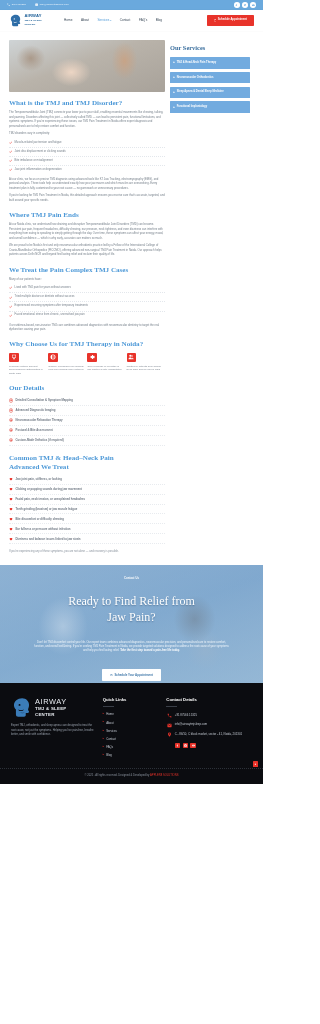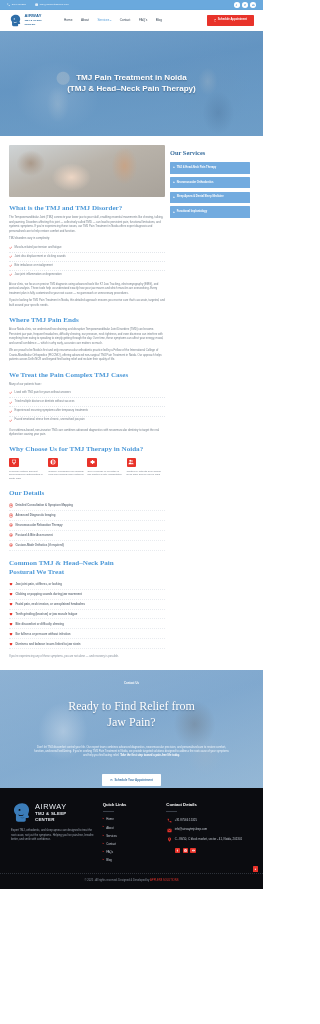--- a/index.html
+++ b/index.html
@@ -316,26 +316,20 @@
     </div>
 
     <div class="nav-cta">
       <svg viewBox="0 0 24 24">
           <path d="M7 2v2H5a2 2 0 00-2 2v14a2 2 0 002 2h14a2 2 0 002-2V6a2 2 0 00-2-2h-2V2h-2v2H9V2H7zm12 8v10H5V10h14z"></path>
         </svg>
       <span>Schedule Appointment</span>
     </div>
   </div>
 
-  <div class="hero">
-    <h1>
-      <span>TMJ Pain Treatment in Noida</span><br>
-      <span>(TMJ &amp; Head–Neck Pain Therapy)</span>
-    </h1>
-  </div>
 
   <div class="wrap">
 
     <div class="col-main">
 
       <div class="hero-img"></div>
 
       <h2 class="sec first">What is the TMJ and TMJ Disorder?</h2>
       <p class="body">The Temporomandibular Joint (TMJ) connects your lower jaw to your skull, enabling essential movements like chewing, talking, and yawning. Disorders affecting this joint — collectively called TMD — can lead to persistent pain, functional limitations, and systemic symptoms. If you're experiencing these issues, our TMJ Pain Treatment in Noida offers expert diagnosis and personalised care to help restore comfort and function.</p>
       <p class="lead">TMJ disorders vary in complexity:</p>
@@ -493,21 +487,21 @@
               <svg viewBox="0 0 24 24">
                 <circle cx="12" cy="12" r="8"></circle>
               </svg>
             </span>
             <span>Custom-Made Orthotics (if required)</span>
           </li>
       </ul>
 
       <h2 class="sec">
         <span>Common TMJ &amp; Head–Neck Pain</span><br>
-        <span>Postural We Treat</span>
+        <span>Advanced We Treat</span>
       </h2>
       <ul class="num">
         <li>
             <span class="heart"><svg viewBox="0 0 24 24">
                 <path d="M12 21s-8-4.9-8-10.4A4.6 4.6 0 0112 7a4.6 4.6 0 018 3.6C20 16.1 12 21 12 21z"></path>
               </svg></span>
             <span>Jaw joint pain, stiffness, or locking</span>
           </li>
         <li>
             <span class="heart"><svg viewBox="0 0 24 24">

